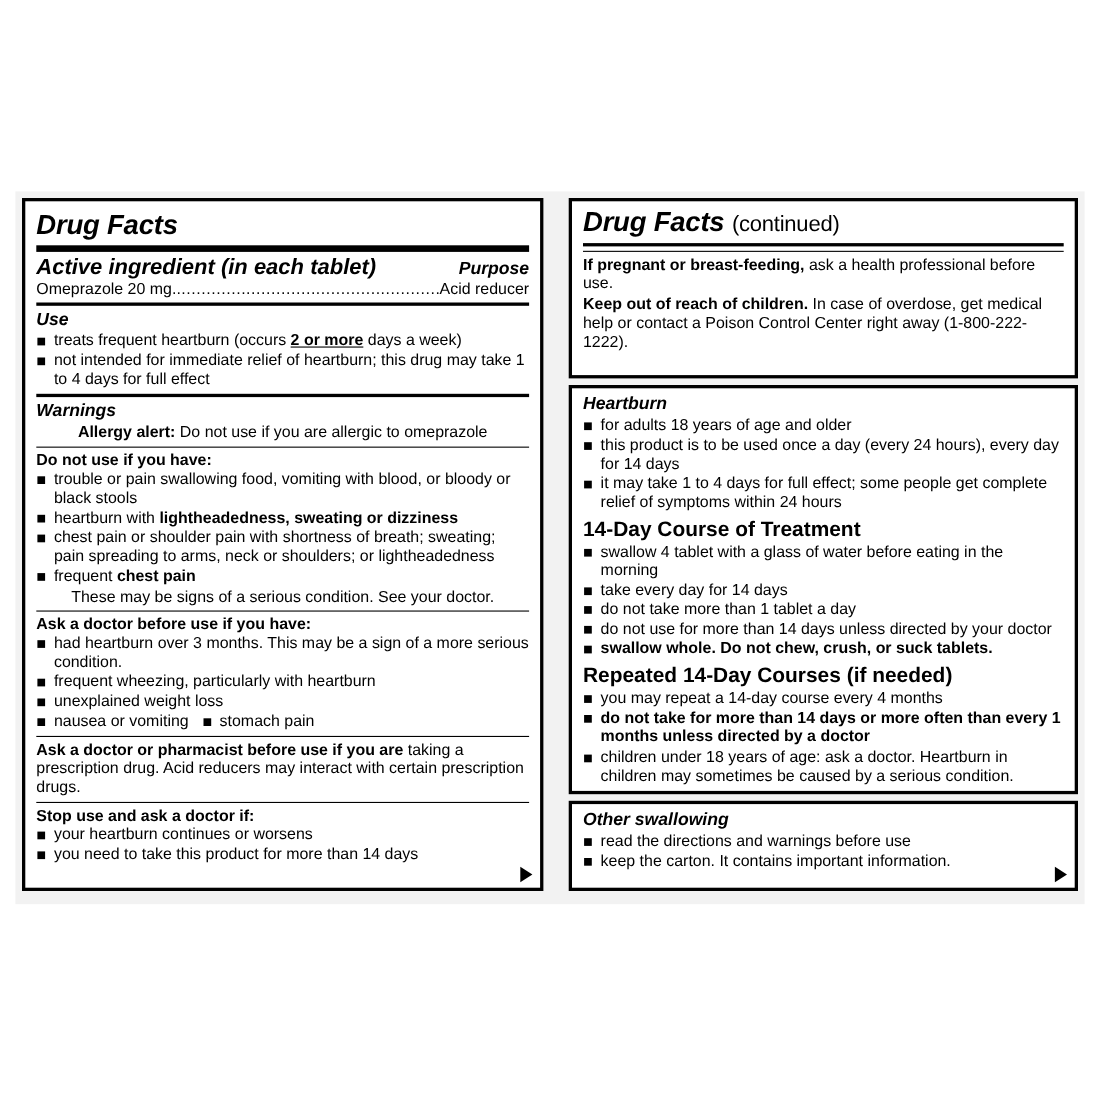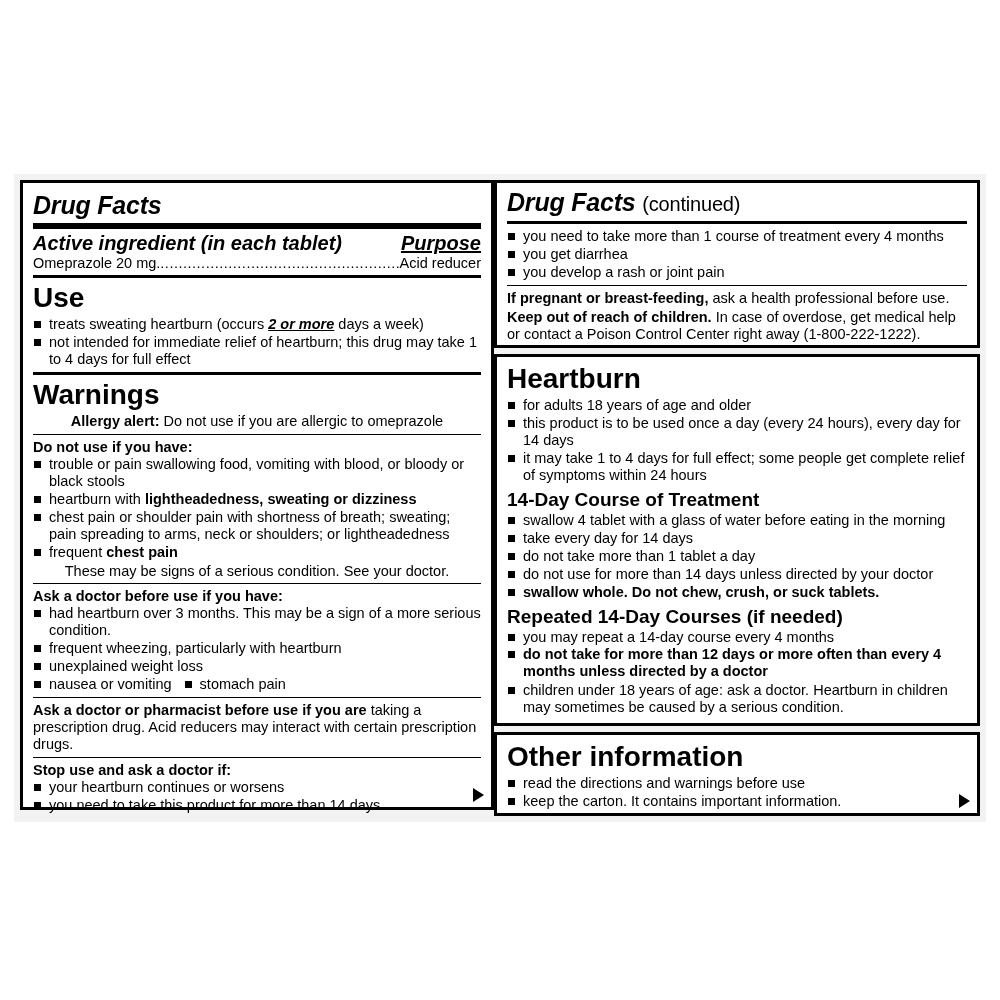--- a/index.html
+++ b/index.html
@@ -29,21 +29,21 @@
     height: 648px;
     background: #f2f2f2;
   }
   .panel-wrap {
     position: absolute;
     left: 20px;
     top: 180px;
     width: 960px;
     height: 630px;
     display: flex;
-    gap: 0;
+    gap: 23px;
   }
   .panel {
     background: #ffffff;
     border: 3px solid #000000;
     box-sizing: border-box;
     position: relative;
   }
   .col-left {
     width: 474px;
     padding: 6px 10px 4px 10px;
@@ -92,54 +92,54 @@
   }
   .rule-med {
     border-top: 3px solid #000;
     margin: 4px 0 4px 0;
   }
   .rule-thin {
     border-top: 1.5px solid #000;
     margin: 4px 0 4px 0;
   }
   .sec-head {
-    font-size: 28px;
-    font-weight: bold;
+    font-size: 16px;
+    font-weight: bold;
+    font-style: italic;
     margin: 1px 0 2px 0;
   }
   .ai-row {
     display: flex;
     justify-content: space-between;
     align-items: baseline;
   }
   .ai-left {
     font-size: 20px;
     font-weight: bold;
     font-style: italic;
   }
   .ai-right {
-    font-size: 20px;
-    font-weight: bold;
-    font-style: italic;
-    text-decoration: underline;
+    font-size: 16px;
+    font-weight: bold;
+    font-style: italic;
   }
   .dots-row {
     font-size: 14.5px;
     display: flex;
     align-items: baseline;
     white-space: nowrap;
     margin-top: 0px;
   }
   .dots-fill {
     flex: 1;
     overflow: hidden;
     letter-spacing: 0.5px;
   }
   .bold { font-weight: bold; }
-  .underline-bi { font-weight: bold; font-style: italic; text-decoration: underline; }
+  .underline-bi { font-weight: bold; text-decoration: underline; }
 
   ul.bl {
     list-style: none;
     margin: 1px 0 2px 0;
     padding: 0;
   }
   ul.bl li {
     font-size: 14.5px;
     line-height: 1.17;
     padding-left: 16px;
@@ -215,21 +215,21 @@
       </div>
       <div class="dots-row">
         <span>Omeprazole 20 mg.</span>
         <span class="dots-fill">..................................................................................................</span>
         <span>Acid reducer</span>
       </div>
 
       <div class="rule-med"></div>
       <div class="sec-head">Use</div>
       <ul class="bl">
-        <li><span>treats sweating heartburn (occurs </span><span class="underline-bi">2 or more</span><span> days a week)</span></li>
+        <li><span>treats frequent heartburn (occurs </span><span class="underline-bi">2 or more</span><span> days a week)</span></li>
         <li>not intended for immediate relief of heartburn; this drug may take 1 to 4 days for full effect</li>
       </ul>
 
       <div class="rule-med"></div>
       <div class="sec-head">Warnings</div>
       <p class="ln tight"><span class="bold">Allergy alert:</span><span> Do not use if you are allergic to omeprazole</span></p>
 
       <div class="rule-thin"></div>
       <div class="subhead">Do not use if you have:</div>
       <ul class="bl">
@@ -260,25 +260,20 @@
       </ul>
 
       <div class="arrow"></div>
     </div>
 
     <div class="col-right">
 
       <div class="panel-r r1">
         <div class="df-title-cont"><span>Drug Facts</span> <span class="cont">(continued)</span></div>
         <div class="rule-med"></div>
-        <ul class="bl">
-          <li>you need to take more than 1 course of treatment every 4 months</li>
-          <li>you get diarrhea</li>
-          <li>you develop a rash or joint pain</li>
-        </ul>
         <div class="rule-thin"></div>
         <p class="ln"><span class="bold">If pregnant or breast-feeding,</span><span> ask a health professional before use.</span></p>
         <p class="ln"><span class="bold">Keep out of reach of children.</span><span> In case of overdose, get medical help or contact a Poison Control Center right away (1-800-222-1222).</span></p>
       </div>
 
       <div class="panel-r r2">
         <div class="sec-head">Heartburn</div>
         <ul class="bl">
           <li>for adults 18 years of age and older</li>
           <li>this product is to be used once a day (every 24 hours), every day for 14 days</li>
@@ -288,29 +283,29 @@
         <ul class="bl">
           <li>swallow 4 tablet with a glass of water before eating in the morning</li>
           <li>take every day for 14 days</li>
           <li>do not take more than 1 tablet a day</li>
           <li>do not use for more than 14 days unless directed by your doctor</li>
           <li class="bold">swallow whole. Do not chew, crush, or suck tablets.</li>
         </ul>
         <div class="sub-sec-head">Repeated 14-Day Courses (if needed)</div>
         <ul class="bl">
           <li>you may repeat a 14-day course every 4 months</li>
-          <li class="bold">do not take for more than 12 days or more often than every 4 months unless directed by a doctor</li>
+          <li class="bold">do not take for more than 14 days or more often than every 1 months unless directed by a doctor</li>
         </ul>
         <ul class="bl">
           <li>children under 18 years of age: ask a doctor. Heartburn in children may sometimes be caused by a serious condition.</li>
         </ul>
       </div>
 
       <div class="panel-r r3">
-        <div class="sec-head">Other information</div>
+        <div class="sec-head">Other swallowing</div>
         <ul class="bl">
           <li>read the directions and warnings before use</li>
           <li>keep the carton. It contains important information.</li>
         </ul>
         <div class="arrow"></div>
       </div>
 
     </div>
   </div>
 </div>

